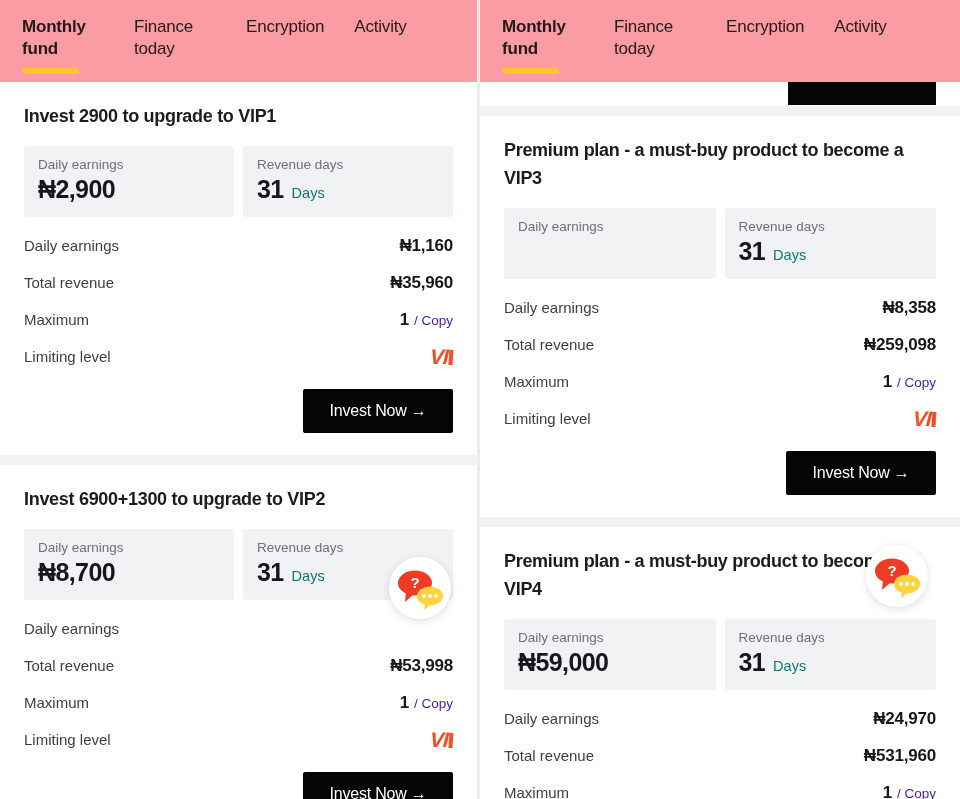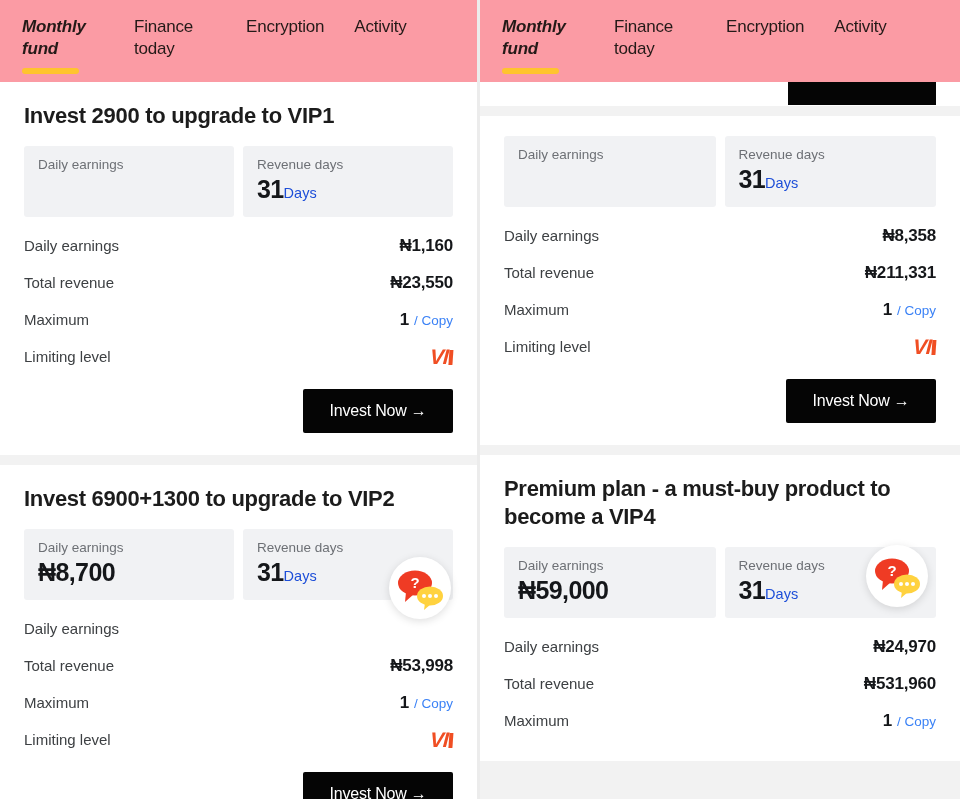--- a/index.html
+++ b/index.html
@@ -34,38 +34,38 @@
     position: relative;
     margin-right: 30px;
     color: #241a18;
     font-size: 17px;
     line-height: 22px;
     letter-spacing: -0.2px;
     max-width: 82px;
     cursor: pointer;
   }
   .tab.wide { max-width: none; white-space: nowrap; }
-  .tab.active { font-weight: 700; font-style: italic; }
+  .tab.active { font-weight: 700; }
   .tab .underline {
     position: absolute;
     left: 0; bottom: -14px;
     width: 57px; height: 6px;
     border-radius: 3px;
     background: #ffc42e;
   }
 
   
   .scroll { position: relative; }
   .card {
     background: #ffffff;
     padding: 20px 24px 22px 24px;
     margin-bottom: 10px;
   }
   .card-title {
-    font-size: 22px;
+    font-size: 18px;
     font-weight: 700;
     color: #1c1c1c;
     letter-spacing: -0.3px;
     line-height: 28px;
     margin-bottom: 16px;
   }
   .stats {
     display: flex;
     gap: 9px;
     margin-bottom: 10px;
@@ -84,23 +84,23 @@
   .stat-value {
     font-size: 25px;
     font-weight: 700;
     color: #15171a;
     letter-spacing: -0.6px;
     white-space: nowrap;
   }
   .stat-value .unit {
     font-size: 14.5px;
     font-weight: 400;
-    color: #1d4ed8;
+    color: #0f766e;
     letter-spacing: 0;
-    margin-left: 0;
+    margin-left: 8px;
   }
 
   .rows { margin-top: 6px; }
   .row {
     display: flex;
     align-items: center;
     justify-content: space-between;
     height: 37px;
   }
   .row-label {
@@ -109,21 +109,21 @@
   }
   .row-value {
     font-size: 17px;
     font-weight: 700;
     color: #15171a;
     letter-spacing: -0.2px;
   }
   .row-value .suffix {
     font-size: 13.5px;
     font-weight: 400;
-    color: #3b82f6;
+    color: #4c1d95;
     letter-spacing: 0;
     margin-left: 5px;
   }
 
   .vip-mark {
     display: inline-block;
     line-height: 1;
     font-size: 21px;
     font-weight: 800;
     font-style: italic;
@@ -203,34 +203,35 @@
       </div>
     </div>
 
     <div class="scroll">
 
       <div class="card">
         <div class="card-title">Invest 2900 to upgrade to VIP1</div>
         <div class="stats">
           <div class="stat">
             <div class="stat-label">Daily earnings</div>
+            <div class="stat-value">₦2,900</div>
           </div>
           <div class="stat">
             <div class="stat-label">Revenue days</div>
             <div class="stat-value"><span>31</span><span class="unit">Days</span></div>
           </div>
         </div>
         <div class="rows">
           <div class="row">
             <span class="row-label">Daily earnings</span>
             <span class="row-value">₦1,160</span>
           </div>
           <div class="row">
             <span class="row-label">Total revenue</span>
-            <span class="row-value">₦23,550</span>
+            <span class="row-value">₦35,960</span>
           </div>
           <div class="row">
             <span class="row-label">Maximum</span>
             <span class="row-value"><span>1</span><span class="suffix">/ Copy</span></span>
           </div>
           <div class="row">
             <span class="row-label">Limiting level</span>
             <span class="vip-mark"><span>VI</span><span class="bar"></span></span>
           </div>
         </div>
@@ -308,37 +309,38 @@
       </div>
     </div>
 
     <div class="scroll">
 
       <div class="cut-card">
         <div class="cut-cta"></div>
       </div>
 
       <div class="card">
+        <div class="card-title">Premium plan - a must-buy product to become a VIP3</div>
         <div class="stats">
           <div class="stat">
             <div class="stat-label">Daily earnings</div>
           </div>
           <div class="stat">
             <div class="stat-label">Revenue days</div>
             <div class="stat-value"><span>31</span><span class="unit">Days</span></div>
           </div>
         </div>
         <div class="rows">
           <div class="row">
             <span class="row-label">Daily earnings</span>
             <span class="row-value">₦8,358</span>
           </div>
           <div class="row">
             <span class="row-label">Total revenue</span>
-            <span class="row-value">₦211,331</span>
+            <span class="row-value">₦259,098</span>
           </div>
           <div class="row">
             <span class="row-label">Maximum</span>
             <span class="row-value"><span>1</span><span class="suffix">/ Copy</span></span>
           </div>
           <div class="row">
             <span class="row-label">Limiting level</span>
             <span class="vip-mark"><span>VI</span><span class="bar"></span></span>
           </div>
         </div>

